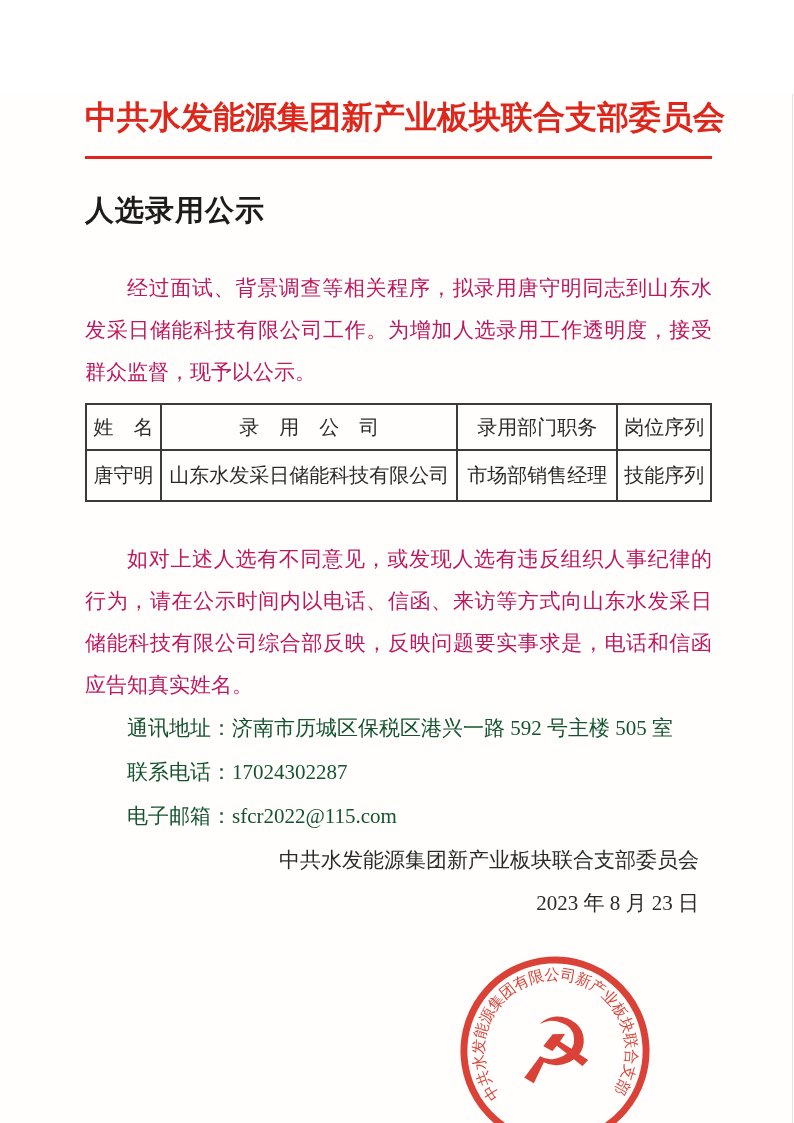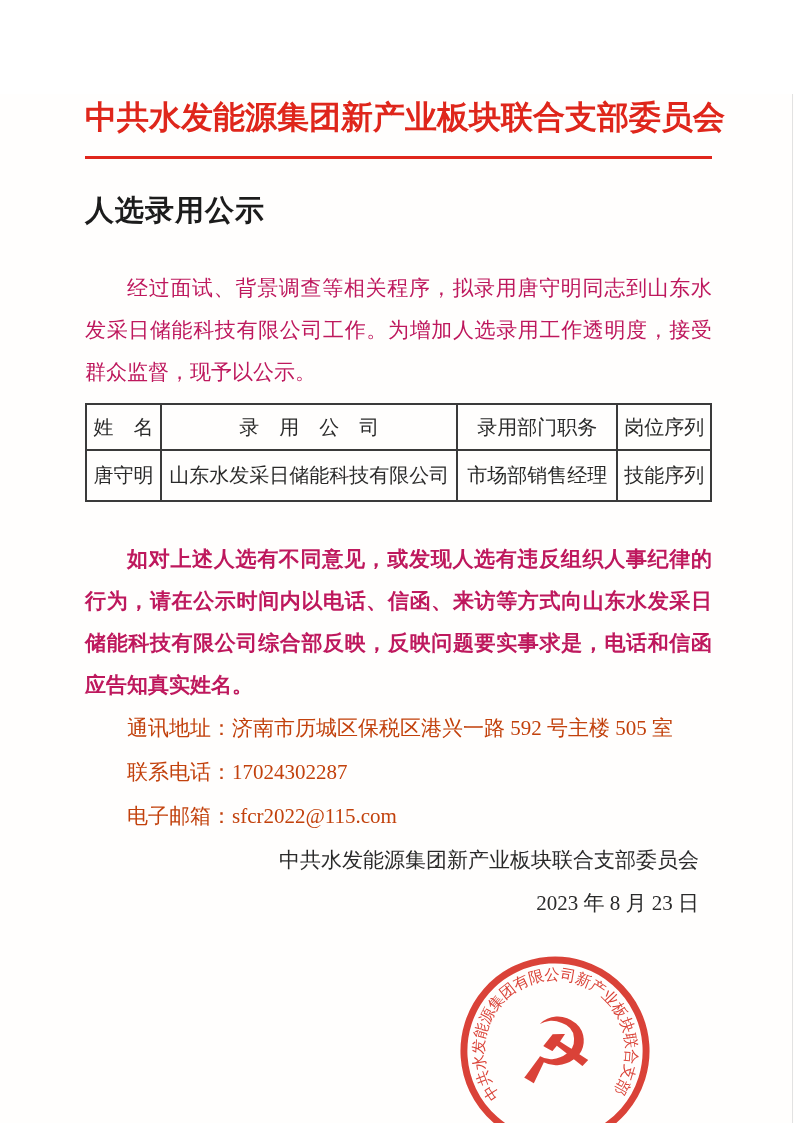--- a/index.html
+++ b/index.html
@@ -43,21 +43,21 @@
     letter-spacing: 1px;
   }
   .para {
     font-size: 21px;
     line-height: 42px;
     text-align: justify;
     text-indent: 2em;
     color: #be185d;
   }
   .para-1 { margin-top: 38px; }
-  .para-2 { margin-top: 36px; font-weight: bold; }
+  .para-2 { margin-top: 36px; }
   .recruit-table {
     width: 100%;
     margin-top: 10px;
     border-collapse: collapse;
     table-layout: fixed;
   }
   .recruit-table th, .recruit-table td {
     border: 2px solid #3a3a3a;
     text-align: center;
     vertical-align: middle;
@@ -69,21 +69,21 @@
   .recruit-table thead tr { height: 46px; }
   .recruit-table tbody tr { height: 51px; }
   .col-name  { width: 12%; }
   .col-comp  { width: 47.4%; }
   .col-dept  { width: 25.6%; }
   .col-seq   { width: 15%; }
   .contact-line {
     font-size: 21px;
     line-height: 44px;
     text-indent: 2em;
-    color: #c2410c;
+    color: #14532d;
   }
   .sign-block {
     margin-top: 1px;
   }
   .sign-org, .sign-date {
     font-size: 21px;
     line-height: 43px;
     text-align: right;
     padding-right: 13px;
     color: #2a2a2a;

